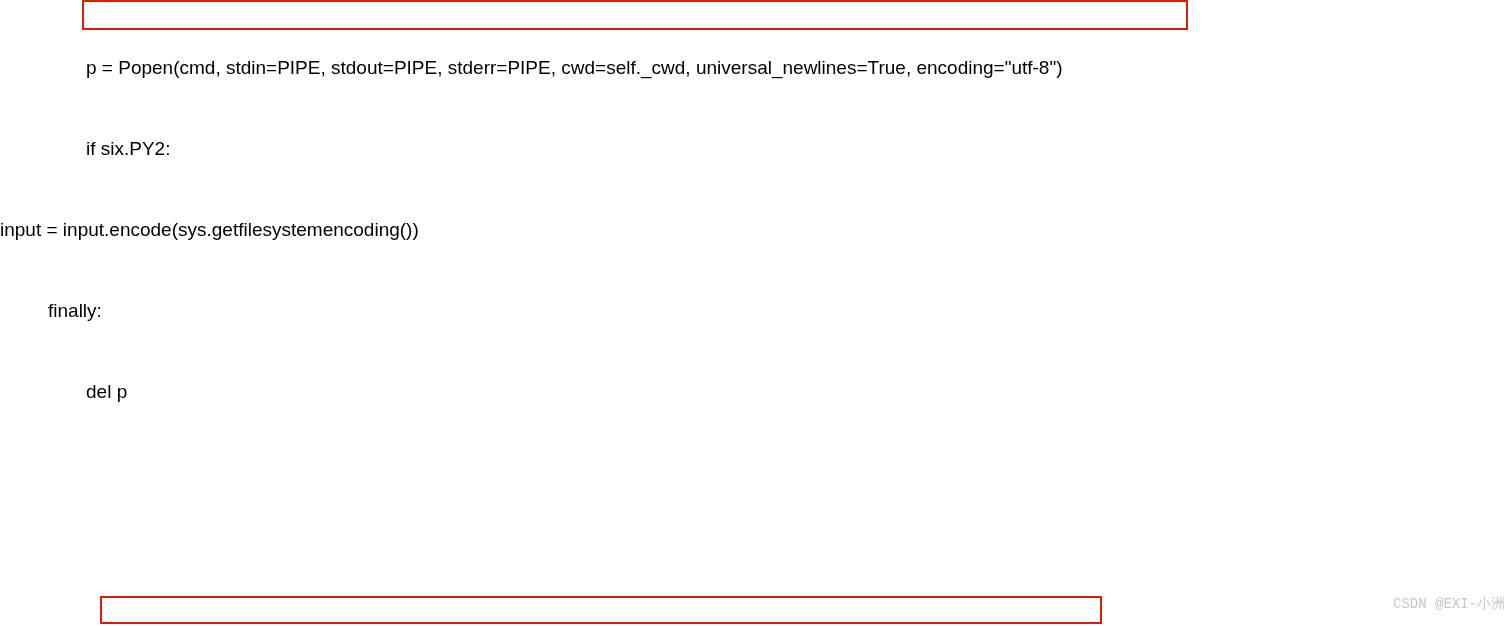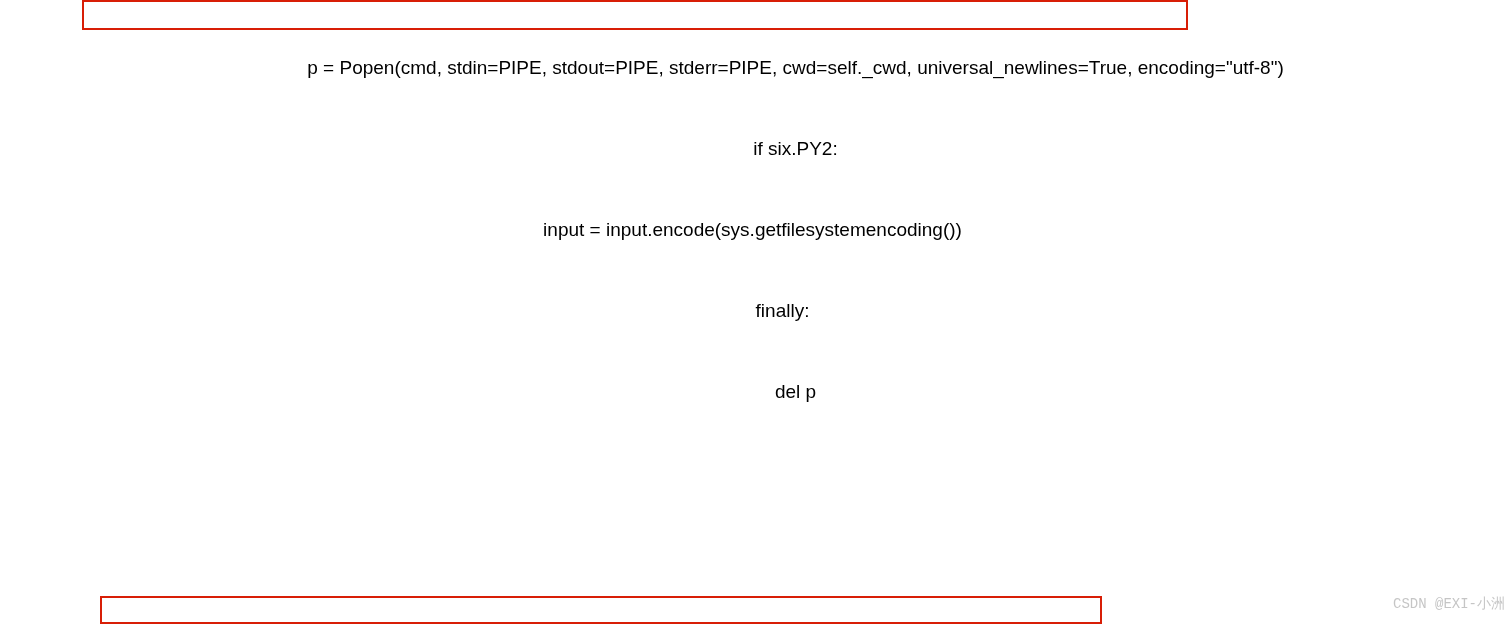--- a/index.html
+++ b/index.html
@@ -16,21 +16,20 @@
     }
     .code-container {
       padding: 0;
       white-space: pre;
       font-family: "Segoe UI", Arial, sans-serif;
     }
     .code-line {
       white-space: pre;
       height: 27px;
       position: relative;
-      text-align: center;
     }
     .hl-box-1 {
       position: absolute;
       border: 2px solid #d81e06;
       left: 82px;
       top: 0px;
       width: 1106px;
       height: 30px;
       pointer-events: none;
     }
@@ -44,21 +43,21 @@
       pointer-events: none;
     }
     .watermark {
       position: absolute;
       right: 0;
       bottom: 8px;
       color: rgba(150,150,150,0.55);
       font-size: 14px;
       font-family: Liberation Mono, monospace;
     }
-    .indent-2 { padding-left: 60px; }
+    .indent-2 { padding-left: 48px; }
     .indent-3 { padding-left: 86px; }
     .indent-4 { }
   </style>
 </head>
 <body>
 
 <div class="code-container">
   <div class="code-line indent-3">p = Popen(cmd, stdin=PIPE, stdout=PIPE, stderr=PIPE, cwd=self._cwd, universal_newlines=True, encoding="utf-8")</div>
   <div class="code-line indent-3">if six.PY2:</div>
   <div class="code-line indent-4">input = input.encode(sys.getfilesystemencoding())</div>

